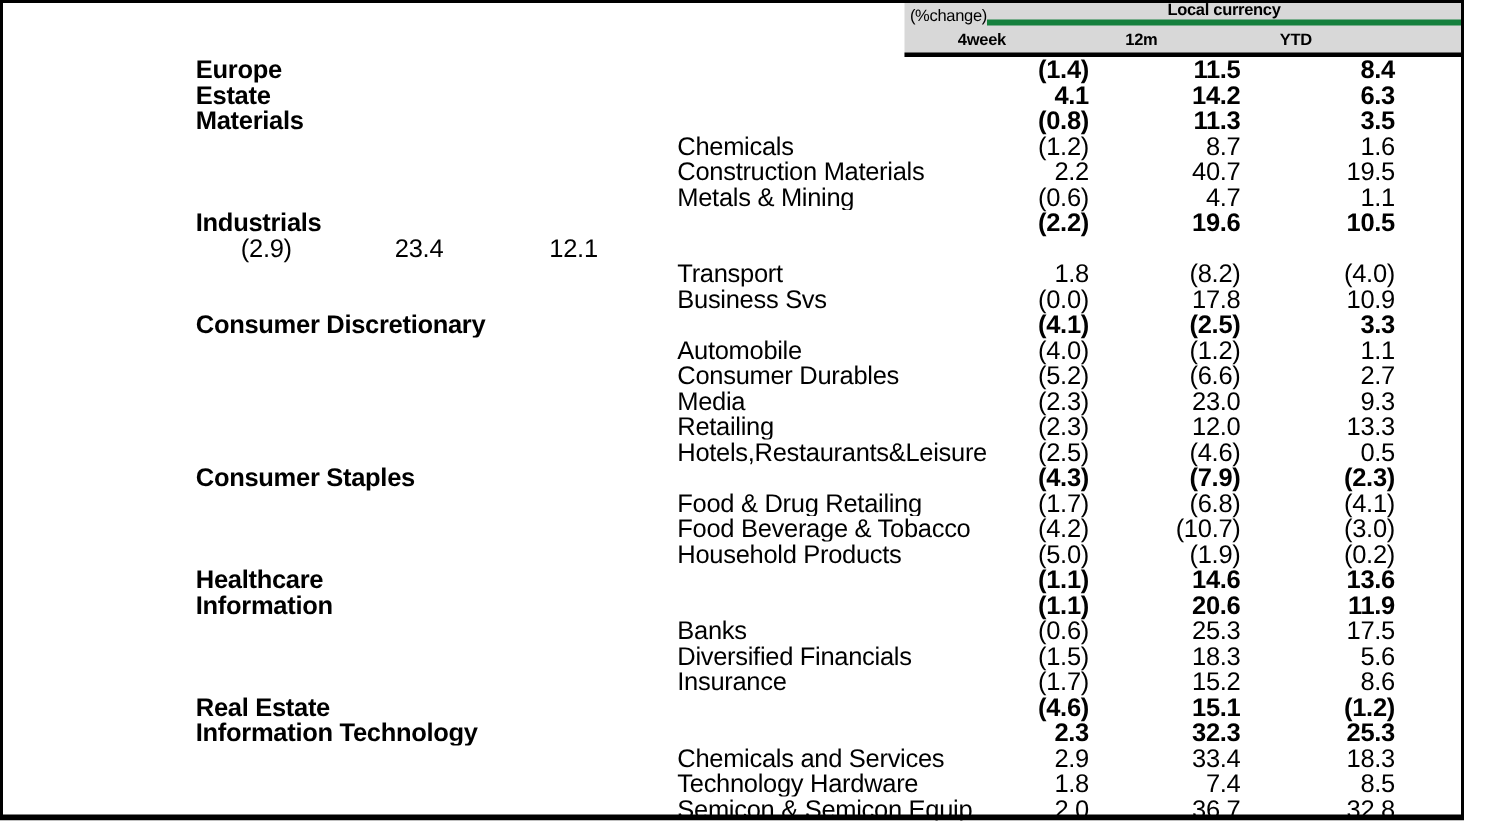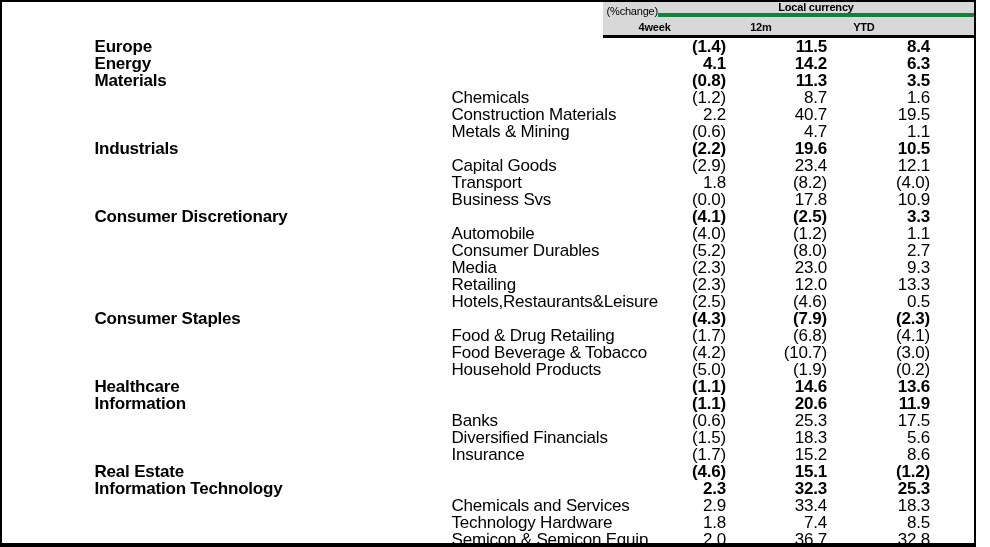--- a/index.html
+++ b/index.html
@@ -74,21 +74,21 @@
     align-items: center;
     font-size: 17px;
     line-height: 1;
   }
   .row .label {
     flex: 1;
     padding-left: 4px;
     white-space: nowrap;
     overflow: hidden;
   }
-  .row.sub .label { padding-left: 325px; margin-left: 36px; }
+  .row.sub .label { padding-left: 325px; }
   .row.group { font-weight: bold; }
   .num { text-align: right; white-space: nowrap; }
 </style>
 </head>
 <body>
 
 <div class="table-wrap">
 
   <div class="thead" style="background: rgb(216, 216, 216);">
     <div class="hrow hrow1">
@@ -105,21 +105,21 @@
 
   <div class="tbody" id="table-body">
       <div class="row group">
         <div class="label">Europe</div>
         <div class="num w4week">(1.4)</div>
         <div class="num w12m">11.5</div>
         <div class="num wytd">8.4</div>
         <div class="wspacer"></div>
       </div>
       <div class="row group">
-        <div class="label">Energy</div>
+        <div class="label">Estate</div>
         <div class="num w4week">4.1</div>
         <div class="num w12m">14.2</div>
         <div class="num wytd">6.3</div>
         <div class="wspacer"></div>
       </div>
       <div class="row group">
         <div class="label">Materials</div>
         <div class="num w4week">(0.8)</div>
         <div class="num w12m">11.3</div>
         <div class="num wytd">3.5</div>
@@ -147,21 +147,20 @@
         <div class="wspacer"></div>
       </div>
       <div class="row group">
         <div class="label">Industrials</div>
         <div class="num w4week">(2.2)</div>
         <div class="num w12m">19.6</div>
         <div class="num wytd">10.5</div>
         <div class="wspacer"></div>
       </div>
       <div class="row sub">
-        <div class="label">Capital Goods</div>
         <div class="num w4week">(2.9)</div>
         <div class="num w12m">23.4</div>
         <div class="num wytd">12.1</div>
         <div class="wspacer"></div>
       </div>
       <div class="row sub">
         <div class="label">Transport</div>
         <div class="num w4week">1.8</div>
         <div class="num w12m">(8.2)</div>
         <div class="num wytd">(4.0)</div>
@@ -184,21 +183,21 @@
       <div class="row sub">
         <div class="label">Automobile</div>
         <div class="num w4week">(4.0)</div>
         <div class="num w12m">(1.2)</div>
         <div class="num wytd">1.1</div>
         <div class="wspacer"></div>
       </div>
       <div class="row sub">
         <div class="label">Consumer Durables</div>
         <div class="num w4week">(5.2)</div>
-        <div class="num w12m">(8.0)</div>
+        <div class="num w12m">(6.6)</div>
         <div class="num wytd">2.7</div>
         <div class="wspacer"></div>
       </div>
       <div class="row sub">
         <div class="label">Media</div>
         <div class="num w4week">(2.3)</div>
         <div class="num w12m">23.0</div>
         <div class="num wytd">9.3</div>
         <div class="wspacer"></div>
       </div>

